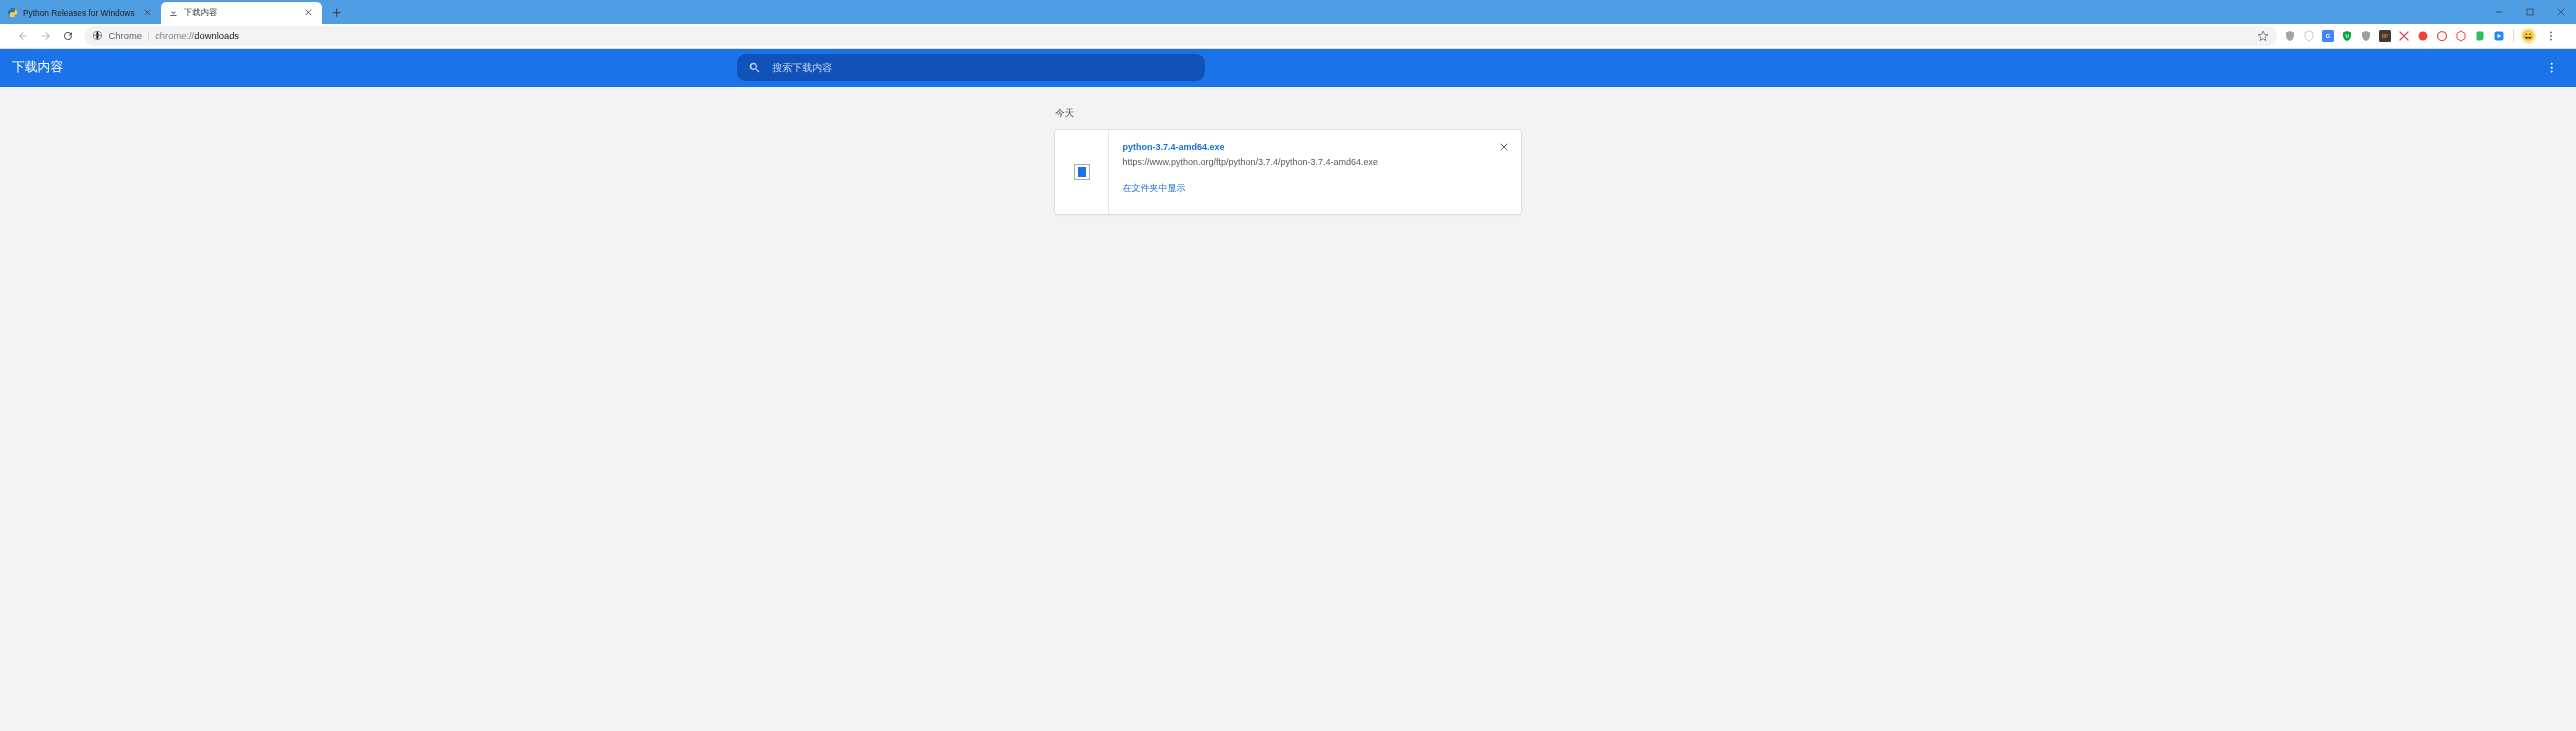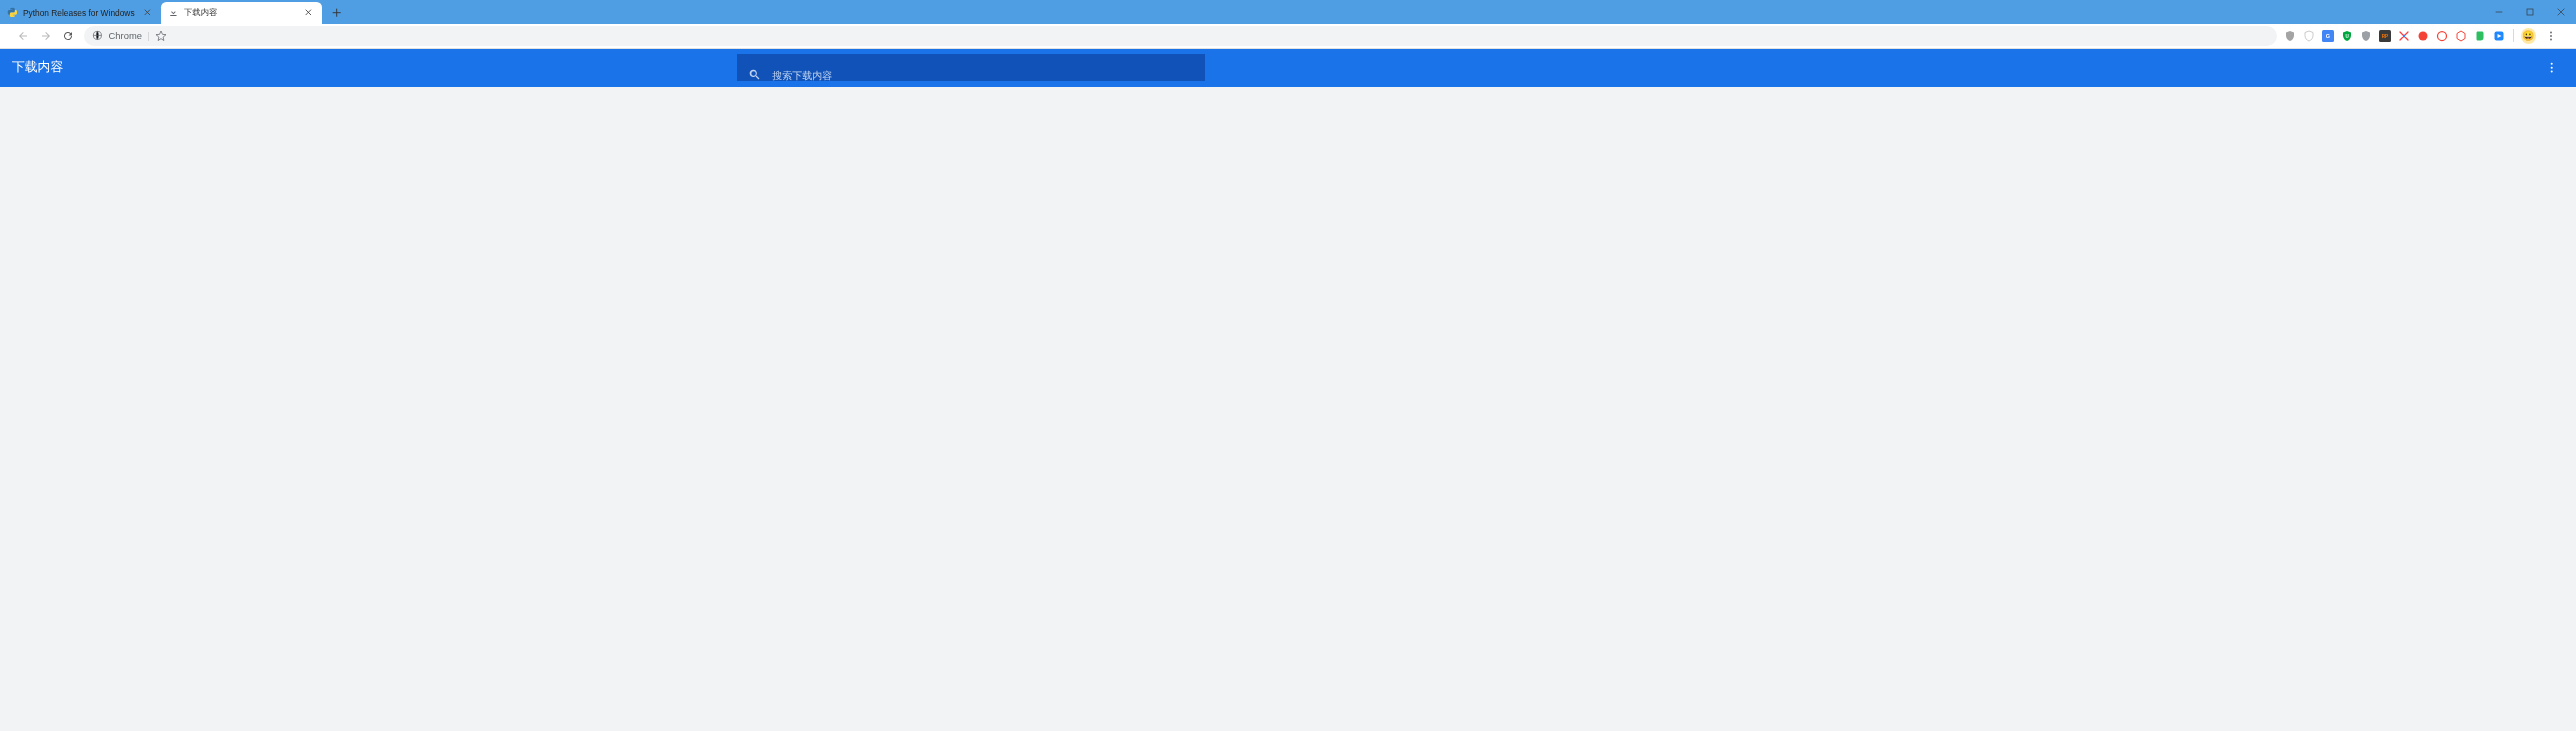--- a/index.html
+++ b/index.html
@@ -82,22 +82,22 @@
     
     .page { height: calc(100% - 23.5px - 25px); background:#f1f3f4; overflow:auto; }
     .dl-header {
       height:38px; background:#1a73e8; color:#fff;
       display:flex; align-items:center; padding:0 12px; gap:13.4px;
     }
     .dl-title { font-size:12.8px; }
     .dl-search {
       margin-left:auto; margin-right:auto;
       width:468px; height:27.6px;
-      background:#1152b8; border-radius:0;
-      display:flex; align-items:flex-end; padding:0 10.8px; gap:10.8px;
+      background:#1152b8; border-radius:9px;
+      display:flex; align-items:center; padding:0 10.8px; gap:10.8px;
     }
     .dl-search input {
       flex:1; background:transparent; border:none; outline:none; color:#fff; font-size:10px;
     }
     .dl-search input::placeholder { color:#c0d4f1; }
     .dl-search .sicon { color:#c0d4f1; }
     .dl-menu { margin-left:auto; width:24px; height:24px; display:flex; align-items:center; justify-content:center; color:#fff; cursor:pointer; border-radius:50%; }
 
     .dl-body { width:468px; margin: 0 auto; padding: 16px 0; }
     .section-label { font-size:9.4px; color:#444; margin: 4px 0 9.4px 1.3px; }
@@ -202,20 +202,23 @@
 
   <div class="omnibox">
     <span class="origin-icon">
       <svg width="10.8" height="10.8" viewBox="0 0 24 24">
           <circle cx="12" cy="12" r="9" fill="none" stroke="#5f6368" stroke-width="1.6"></circle>
           <path stroke="#5f6368" stroke-width="1.6" d="M3 12h18M12 3c3 3 3 15 0 18M12 3c-3 3-3 15 0 18"></path>
         </svg>
     </span>
     <span style="color:#5f6368">Chrome</span>
     <span style="color:#cfcfcf">|</span>
+    <span class="url">
+      <span class="dim">chrome://</span><span class="strong">downloads</span>
+    </span>
     <span class="star">
       <svg width="12" height="12" viewBox="0 0 24 24">
           <path fill="currentColor" d="M12 17.3 6.2 21l1.6-6.8L2 9.3l7-.6L12 2l3 6.7 7 .6-5.8 4.9L17.8 21z" fill-opacity="0" stroke="#5f6368" stroke-width="1.5"></path>
         </svg>
     </span>
   </div>
 
   <div class="ext-row">
     <span class="ext-ic">
         <svg width="12" height="12" viewBox="0 0 24 24">
@@ -309,14 +312,35 @@
     </div>
     <div class="dl-menu" title="更多操作">
       <svg width="13.4" height="13.4" viewBox="0 0 24 24">
           <circle cx="12" cy="5" r="1.8" fill="currentColor"></circle>
           <circle cx="12" cy="12" r="1.8" fill="currentColor"></circle>
           <circle cx="12" cy="19" r="1.8" fill="currentColor"></circle>
         </svg>
     </div>
   </div>
 
+  <div class="dl-body">
+    <div class="section-label">今天</div>
+
+    <div class="dl-card">
+      <div class="dl-thumb">
+        <div class="thumb-box">
+            <div class="thumb-inner"></div>
+          </div>
+      </div>
+      <div class="dl-info">
+        <div class="dl-name">python-3.7.4-amd64.exe</div>
+        <div class="dl-url">https://www.python.org/ftp/python/3.7.4/python-3.7.4-amd64.exe</div>
+        <div class="dl-action">在文件夹中显示</div>
+        <div class="dl-remove">
+          <svg width="8" height="8" viewBox="0 0 12 12">
+              <path stroke="#555" stroke-width="1.4" d="M1 1l10 10M11 1 1 11"></path>
+            </svg>
+        </div>
+      </div>
+    </div>
+  </div>
 </div>
 
 
 </body></html>

